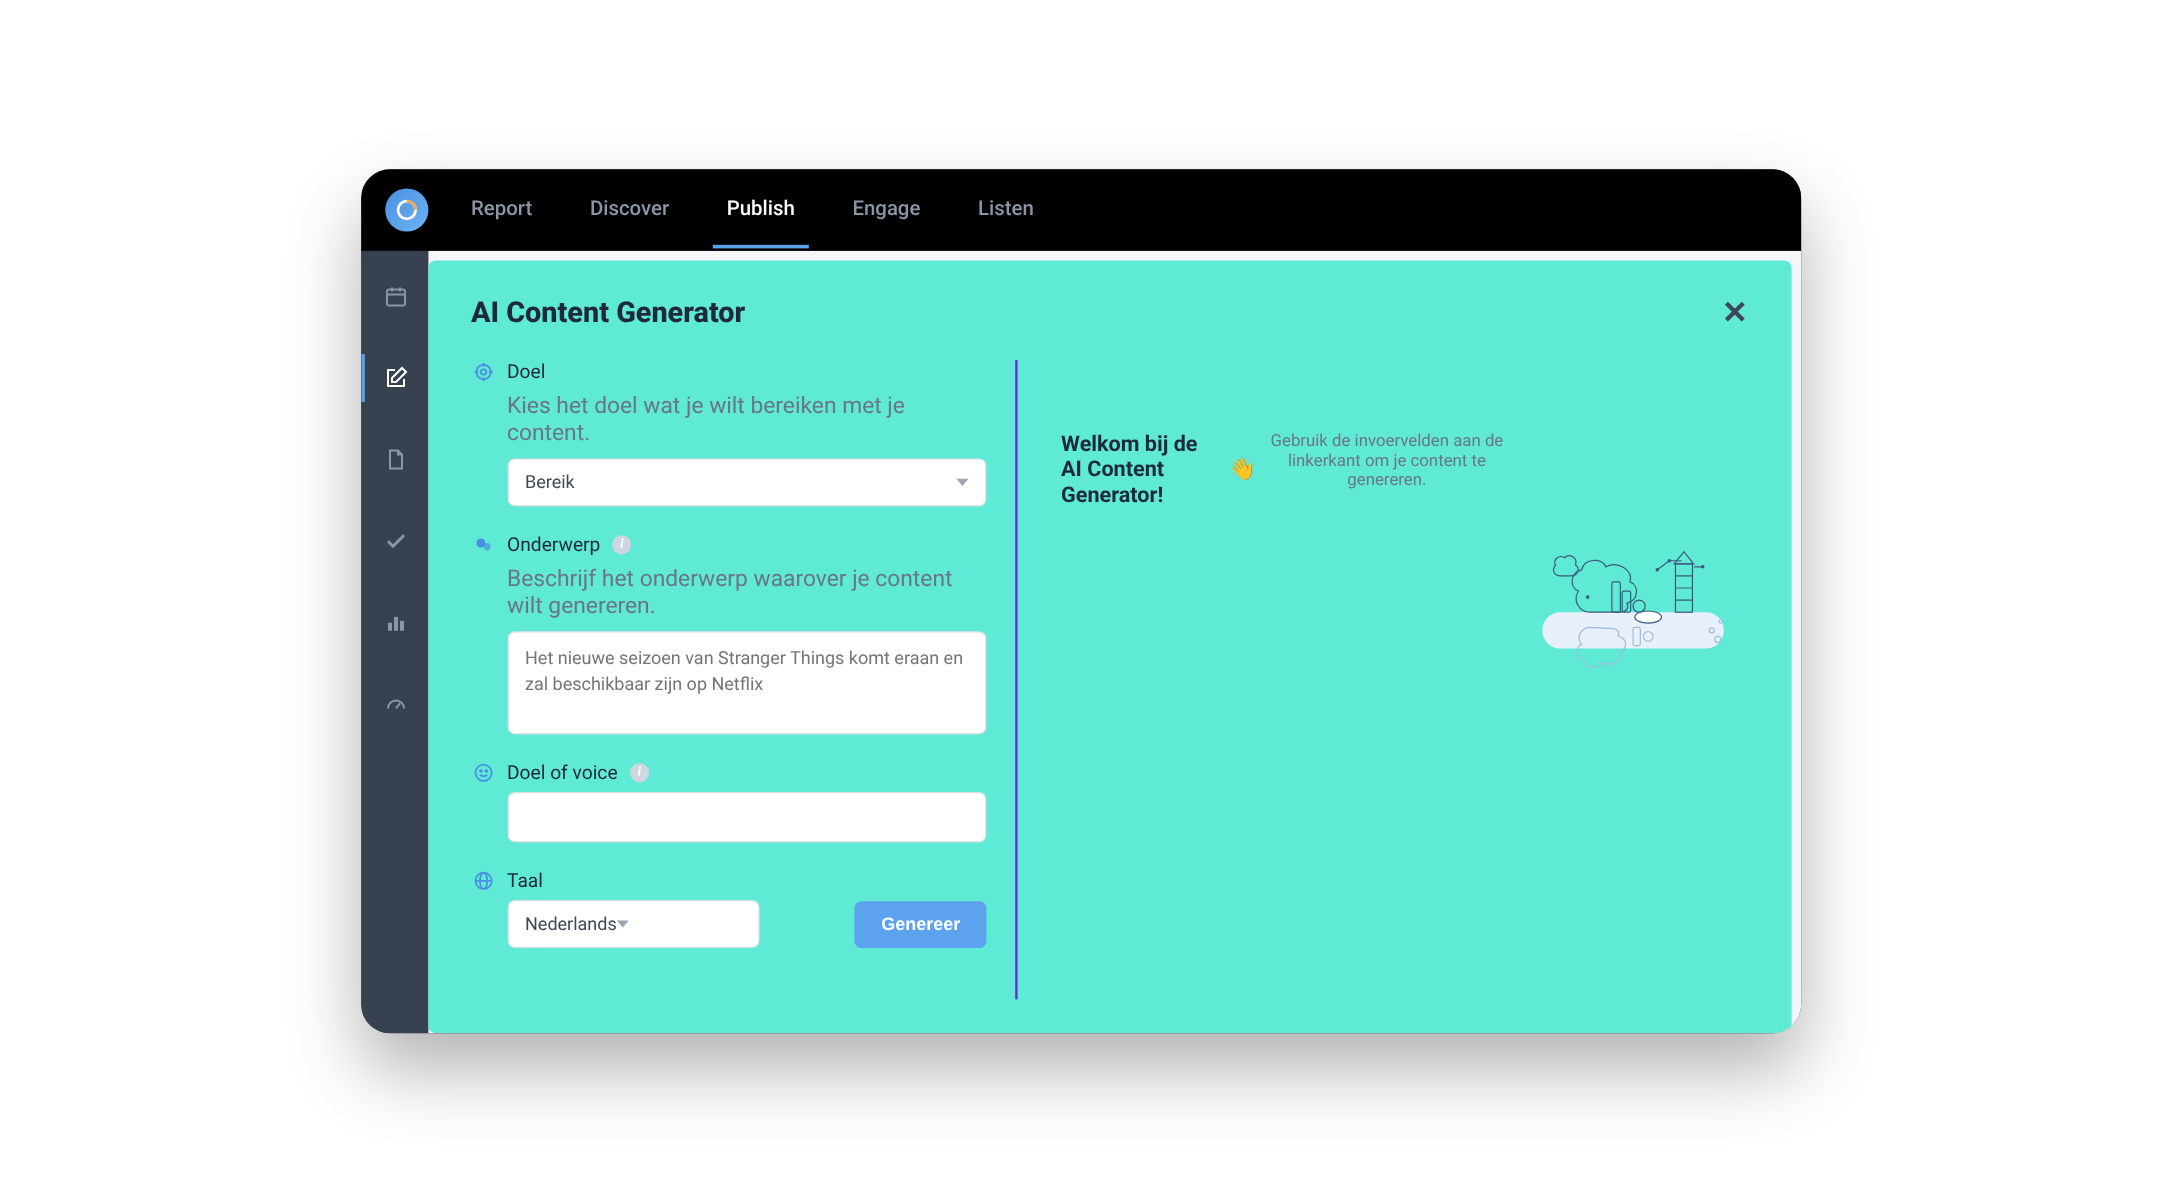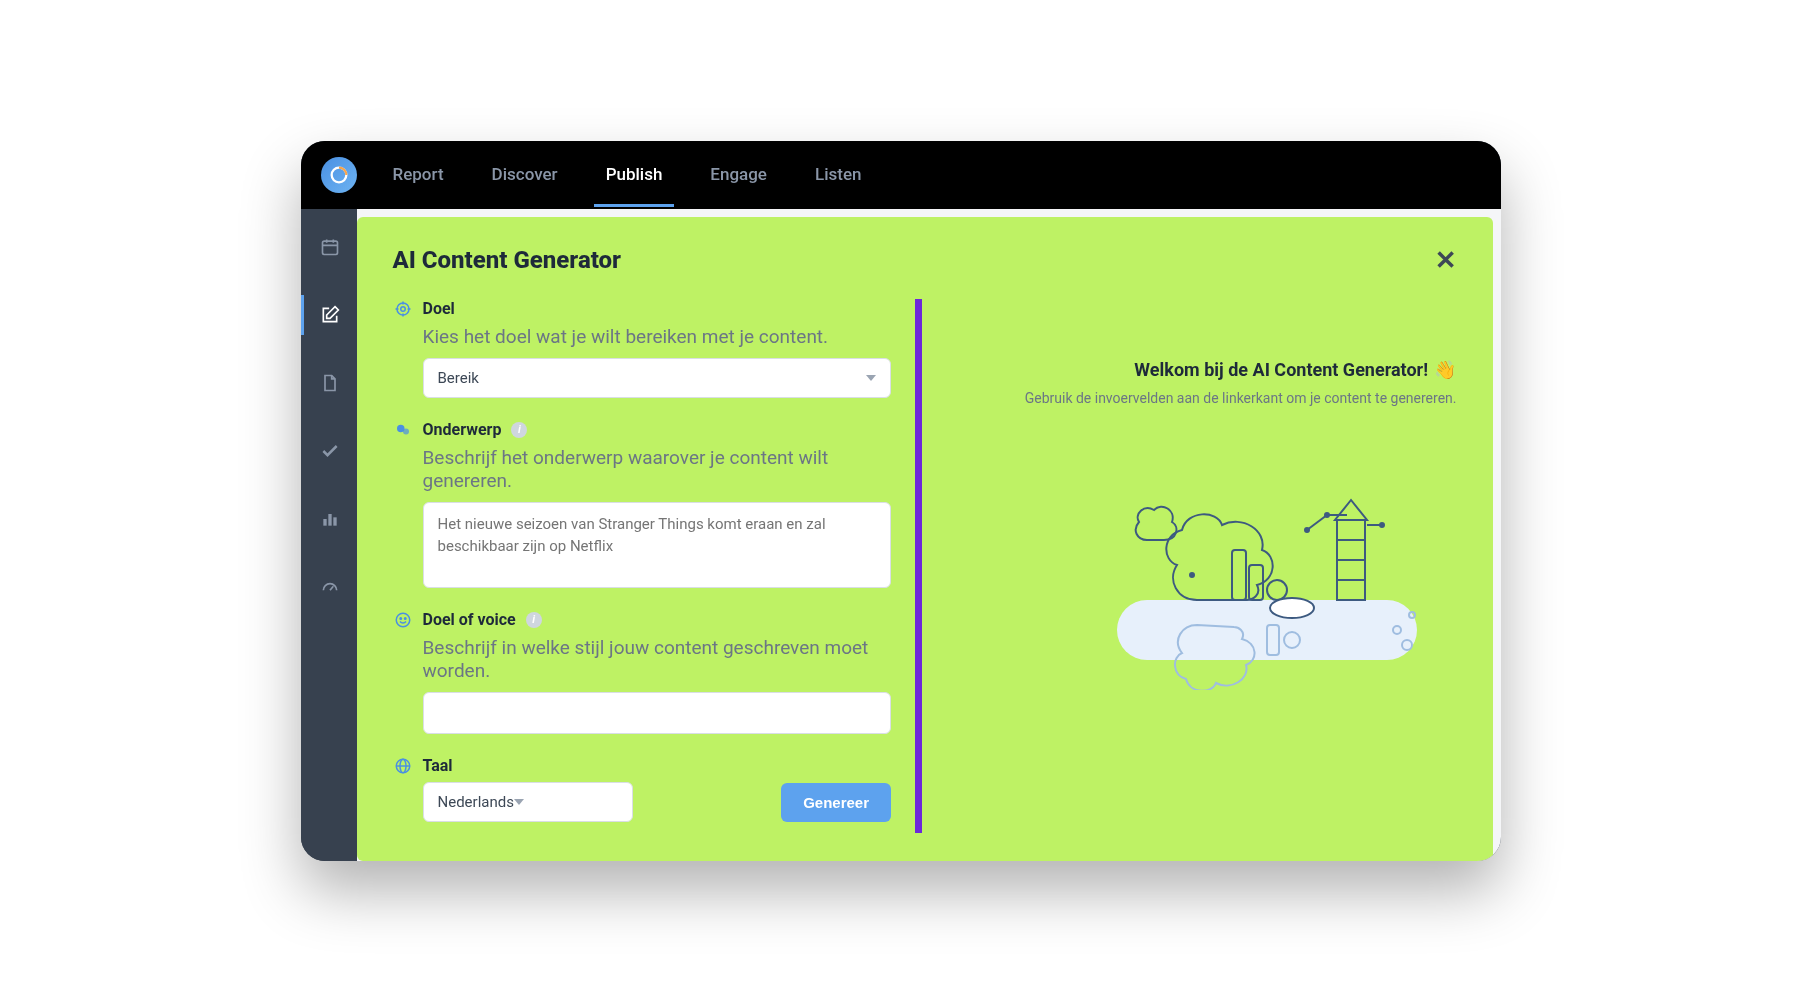--- a/index.html
+++ b/index.html
@@ -81,21 +81,21 @@
       color: #fff;
       border-left-color: #5da2ee;
     }
     .rail-item svg { width: 20px; height: 20px; }
     .content-area {
       flex: 1;
       background: #f5f6f8;
       padding: 8px 8px 0 0;
     }
     .card {
-      background: #bef264;
+      background: #5eead4;
       border-radius: 6px;
       height: 100%;
       padding: 28px 36px;
       display: flex;
       flex-direction: column;
     }
     .card-header {
       display: flex;
       justify-content: space-between;
       align-items: center;
@@ -118,25 +118,24 @@
       gap: 0;
       overflow: hidden;
     }
     .left-col {
       flex: 1;
       padding-right: 24px;
       overflow-y: auto;
     }
     .right-col {
       flex: 1;
-      border-left: 7px solid #6d28d9;
+      border-left: 2px solid #6d28d9;
       padding-left: 36px;
       display: flex;
-      flex-direction: column;
-      align-items: flex-end;
+      align-items: flex-start;
       padding-top: 60px;
     }
     .section {
       margin-bottom: 22px;
     }
     .section-head {
       display: flex;
       align-items: center;
       gap: 10px;
       margin-bottom: 6px;
@@ -145,21 +144,21 @@
       width: 20px;
       height: 20px;
       display: flex;
       align-items: center;
       justify-content: center;
       color: #4a90e2;
     }
     .section-icon svg { width: 18px; height: 18px; }
     .section-title {
       font-size: 16px;
-      font-weight: 700;
+      font-weight: 400;
       color: #1e2a3a;
     }
     .info-icon {
       width: 16px;
       height: 16px;
       border-radius: 50%;
       background: #cfd6df;
       color: #fff;
       font-size: 11px;
       font-weight: 700;
@@ -384,21 +383,20 @@
                   <svg viewBox="0 0 24 24" fill="none" stroke="currentColor" stroke-width="2">
                       <circle cx="12" cy="12" r="9"></circle>
                       <path d="M8 14s1.5 2 4 2 4-2 4-2"></path>
                       <circle cx="9" cy="10" r="1" fill="currentColor"></circle>
                       <circle cx="15" cy="10" r="1" fill="currentColor"></circle>
                     </svg>
                 </span>
                 <span class="section-title">Doel of voice</span>
                 <span class="info-icon">i</span>
               </div>
-              <div class="section-desc">Beschrijf in welke stijl jouw content geschreven moet worden.</div>
               <div class="input-box"></div>
             </div>
 
             <div class="section">
               <div class="section-head">
                 <span class="section-icon">
                   <svg viewBox="0 0 24 24" fill="none" stroke="currentColor" stroke-width="2">
                       <circle cx="12" cy="12" r="9"></circle>
                       <ellipse cx="12" cy="12" rx="4" ry="9"></ellipse>
                       <line x1="3" y1="12" x2="21" y2="12"></line>

